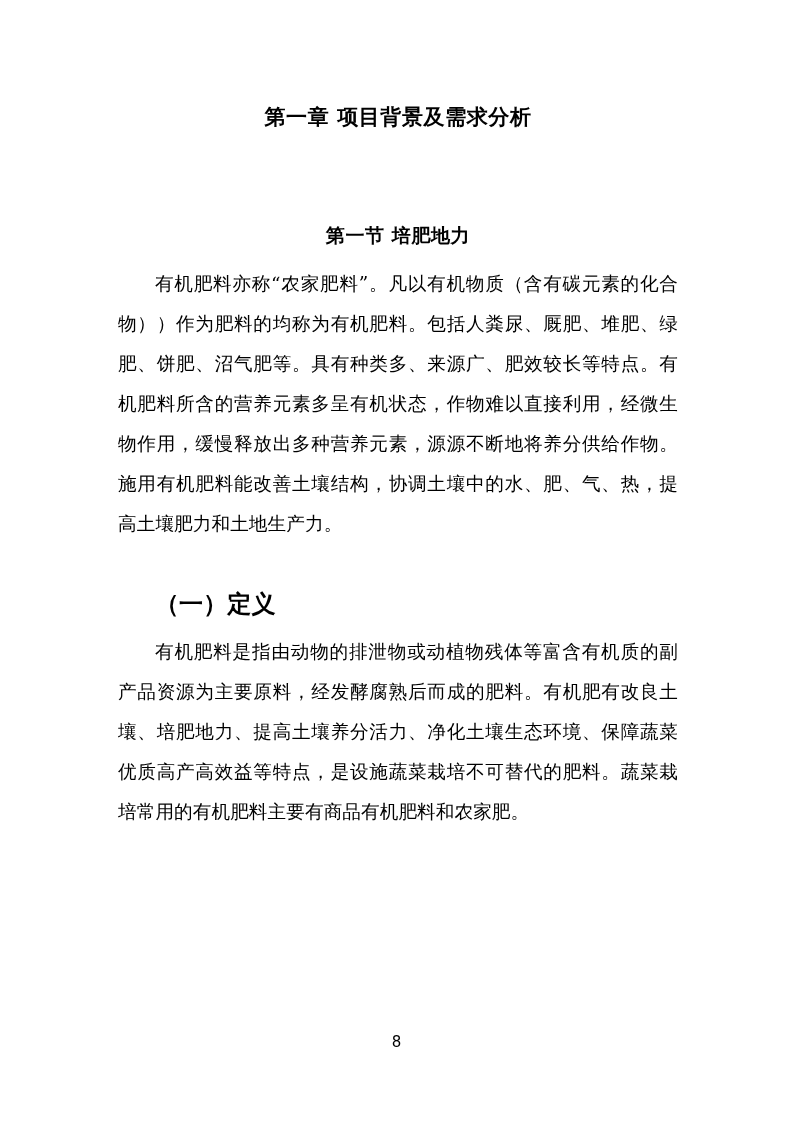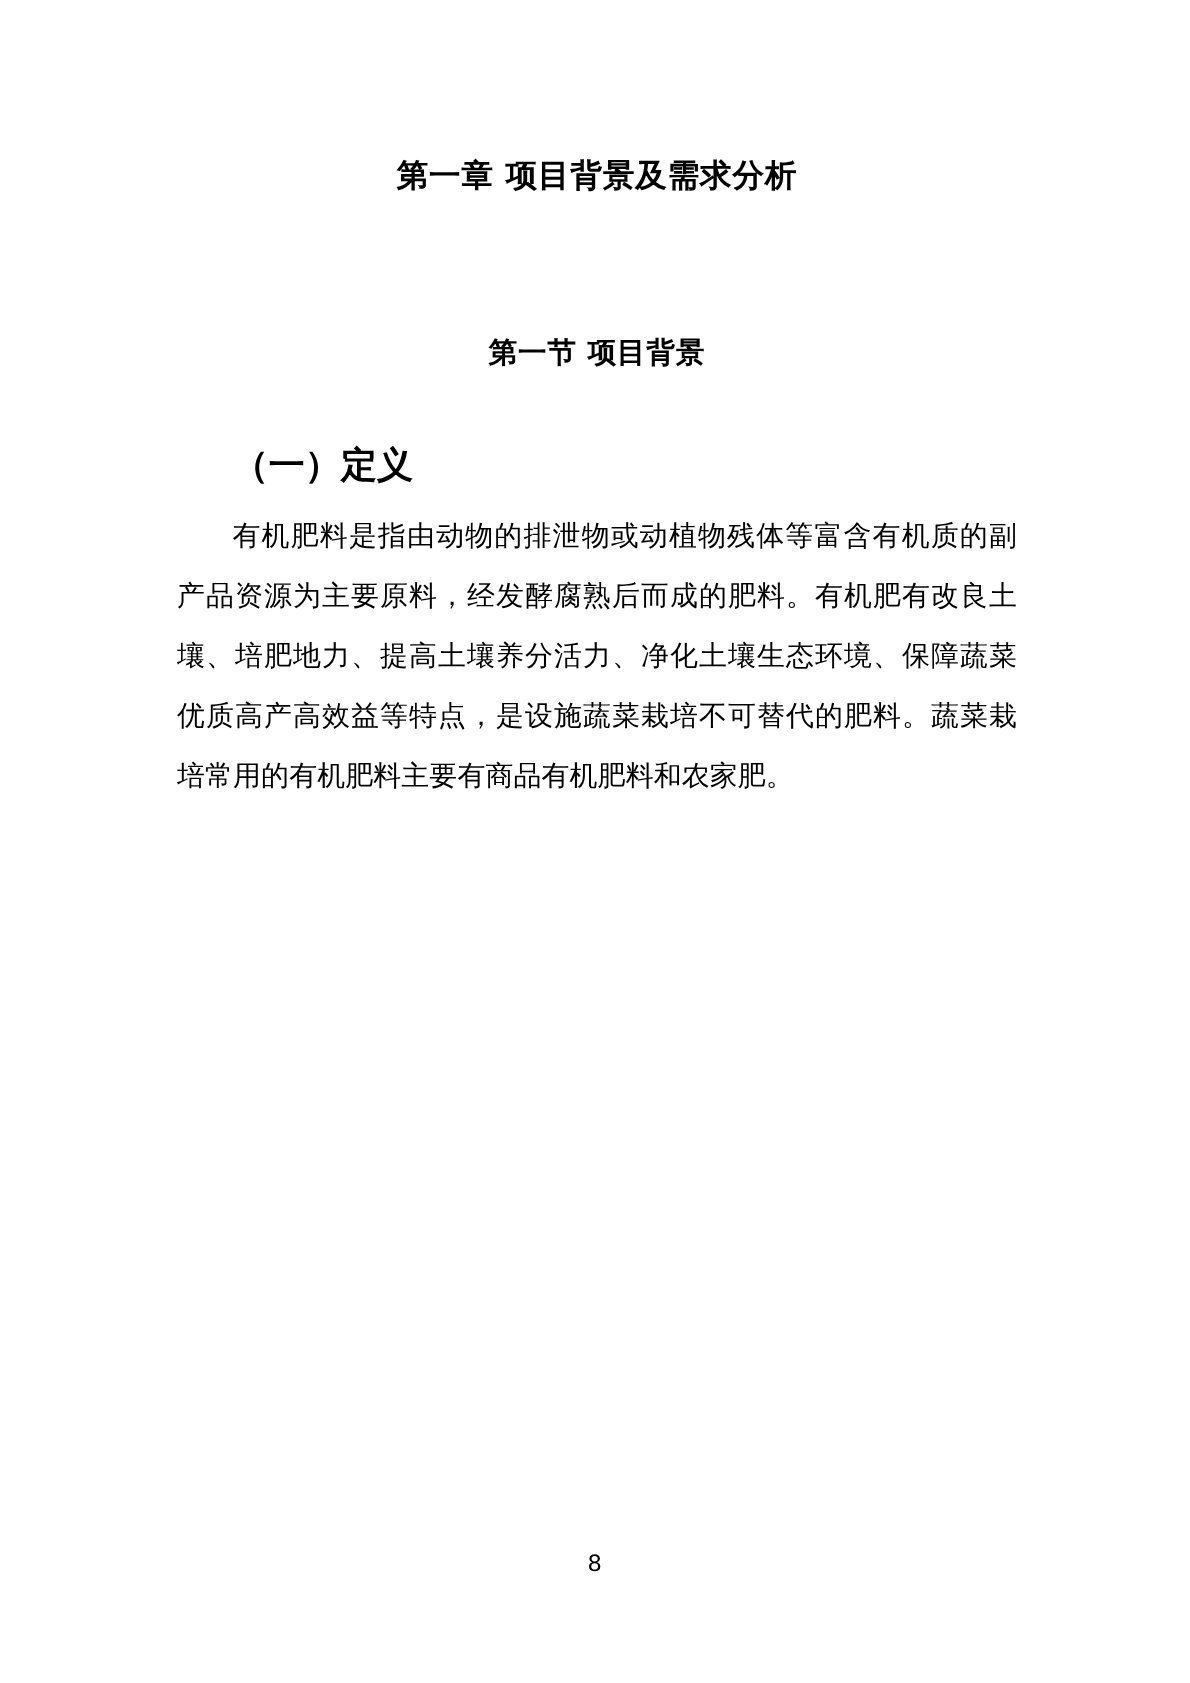--- a/index.html
+++ b/index.html
@@ -107,22 +107,23 @@
   }
 </style>
 </head>
 <body>
 
 <div class="page">
   <div class="content">
 
     <h1 class="chapter-title">第一章 项目背景及需求分析</h1>
 
-    <h2 class="section-title">第一节 项目背景</h2>
+    <h2 class="section-title">第一节 培肥地力</h2>
 
+    <p class="para para-first">有机肥料亦称“农家肥料”。凡以有机物质（含有碳元素的化合物））作为肥料的均称为有机肥料。包括人粪尿、厩肥、堆肥、绿肥、饼肥、沼气肥等。具有种类多、来源广、肥效较长等特点。有机肥料所含的营养元素多呈有机状态，作物难以直接利用，经微生物作用，缓慢释放出多种营养元素，源源不断地将养分供给作物。施用有机肥料能改善土壤结构，协调土壤中的水、肥、气、热，提高土壤肥力和土地生产力。</p>
 
 
     <h4 class="subhead-2 gap-before">（一）定义</h4>
 
     <p class="para para-second">有机肥料是指由动物的排泄物或动植物残体等富含有机质的副产品资源为主要原料，经发酵腐熟后而成的肥料。有机肥有改良土壤、培肥地力、提高土壤养分活力、净化土壤生态环境、保障蔬菜优质高产高效益等特点，是设施蔬菜栽培不可替代的肥料。蔬菜栽培常用的有机肥料主要有商品有机肥料和农家肥。</p>
 
 
   </div>
 
   <div class="page-number">8</div>

